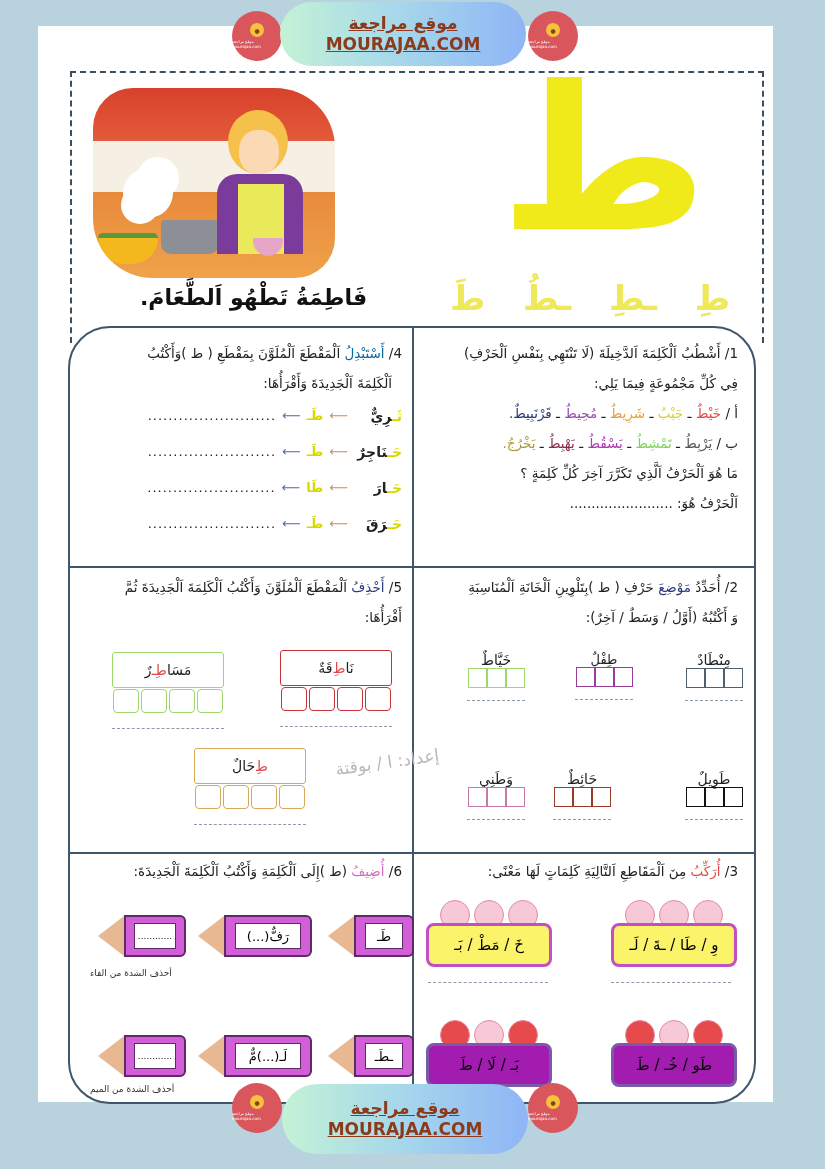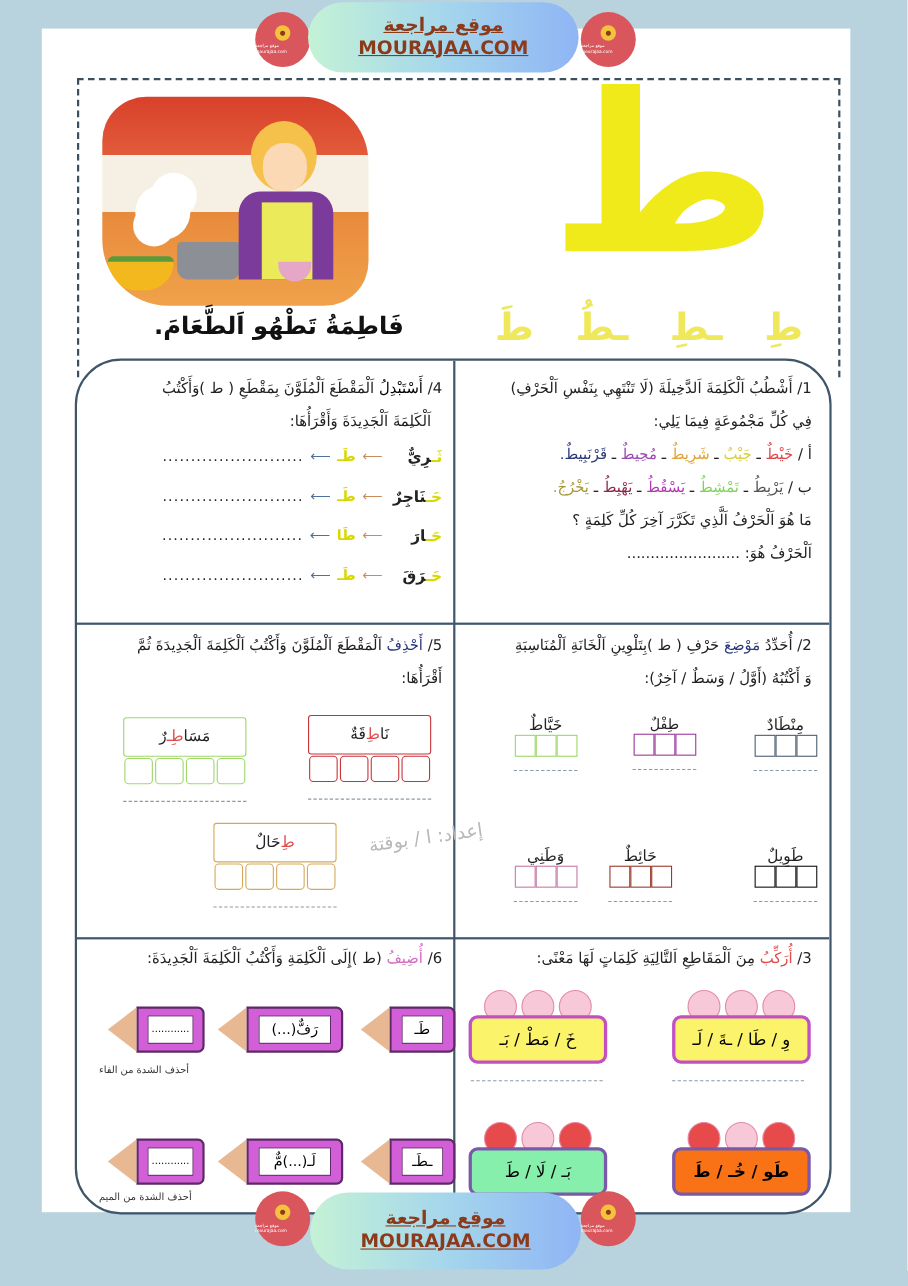--- a/index.html
+++ b/index.html
@@ -23,21 +23,21 @@
   .illus .greens{position:absolute;left:5px;top:145px;width:60px;height:10px;border-radius:6px;background:#5b9a3b;}
   .illus .pinkbowl{position:absolute;left:160px;top:150px;width:30px;height:18px;border-radius:0 0 15px 15px;background:#e6a6c8;}
   .bigletter{position:absolute;left:500px;top:60px;font-size:200px;font-weight:bold;color:#f0ea1a;line-height:1;direction:rtl;}
   .forms{position:absolute;left:450px;top:278px;width:280px;display:flex;flex-direction:row-reverse;justify-content:space-between;font-size:34px;font-weight:bold;color:#eee85a;direction:rtl;}
   .sentence{position:absolute;left:140px;top:285px;font-size:22px;font-weight:bold;color:#111;direction:rtl;}
   .grid{position:absolute;left:68px;top:326px;width:688px;height:778px;border:2px solid #3e556a;border-radius:42px;box-sizing:border-box;overflow:hidden;}
   .vline{position:absolute;left:342px;top:0;width:2px;height:100%;background:#3e556a;}
   .hline{position:absolute;left:0;width:100%;height:2px;background:#3e556a;}
   .cell{position:absolute;direction:rtl;font-family:"DejaVu Sans",sans-serif;color:#222;}
   .q{font-size:13.5px;line-height:30px;}
-  .hl-green{color:#000000;}
+  .hl-green{color:#0369a1;}
   .hl-blue{color:#29397a;}
   .hl-red{color:#e04a4a;}
   .hl-pink{color:#d46bc1;}
   .row{display:flex;align-items:center;font-size:13px;height:36px;}
   .wd{font-weight:bold;font-size:14px;width:48px;text-align:right;}
   .wd .y{color:#d8d800;margin-top:40px;}
   .arrow1{color:#c98d5c;margin:0 6px;}
   .arrow2{color:#4d6f9b;margin:0 6px;}
   .syl{color:#d8d800;font-weight:bold;}
   .dots{letter-spacing:1px;}
@@ -278,27 +278,27 @@
       <span></span>
       <span></span>
     </div>
   <div class="card" style="left:356px;top:595px;background:#fbf36a;">خَ / مَطْ / بَـ</div>
   <div class="dash" style="position:absolute;left:358px;top:640px;width:120px;"></div>
   <div class="bunnies" style="left:555px;top:692px;">
       <span style="background:#e74a4a"></span>
       <span></span>
       <span style="background:#e74a4a"></span>
     </div>
-  <div class="card" style="left:541px;top:715px;background:#f97316;border-color:#7a5aa8;font-weight:bold;">طَو / خُـ / طَ</div>
+  <div class="card" style="left:541px;top:715px;background:#a21caf;border-color:#7a5aa8;">طَو / خُـ / طَ</div>
   <div class="bunnies" style="left:370px;top:692px;">
       <span style="background:#e74a4a"></span>
       <span></span>
       <span style="background:#e74a4a"></span>
     </div>
-  <div class="card" style="left:356px;top:715px;background:#86efac;border-color:#7a5aa8;">بَـ / لَا / طَ</div>
+  <div class="card" style="left:356px;top:715px;background:#a21caf;border-color:#7a5aa8;">بَـ / لَا / طَ</div>
 
   <div class="cell q" style="left:14px;top:528px;width:318px;">
     <div><span>6/</span> <span class="hl-pink">أُضِيفُ</span> <span>(ط )إِلَى اَلْكَلِمَةِ وَأَكْتُبُ اَلْكَلِمَةَ اَلْجَدِيدَةَ:</span></div>
   </div>
 
   <div class="pencil" style="left:258px;top:588px;">
     <div class="tip"></div>
       <div class="body" style="width:44px;">
         <div class="inner" style="width:36px;">طَـ</div>
       </div>

